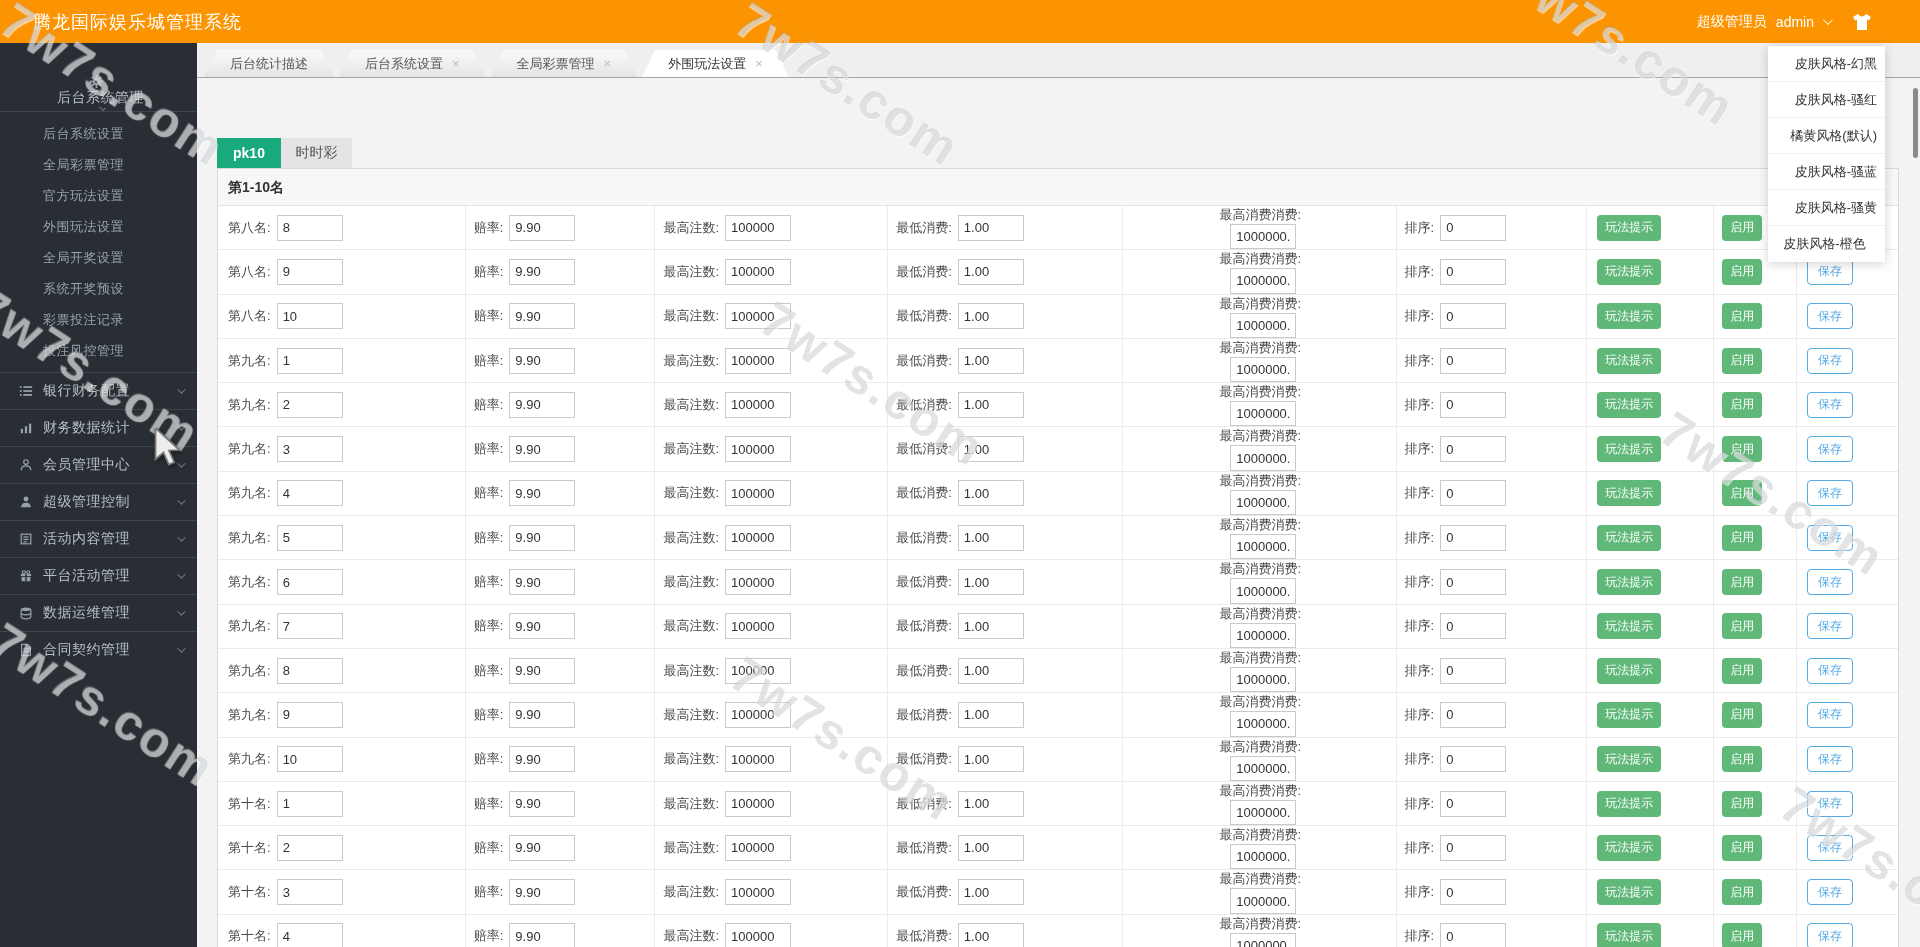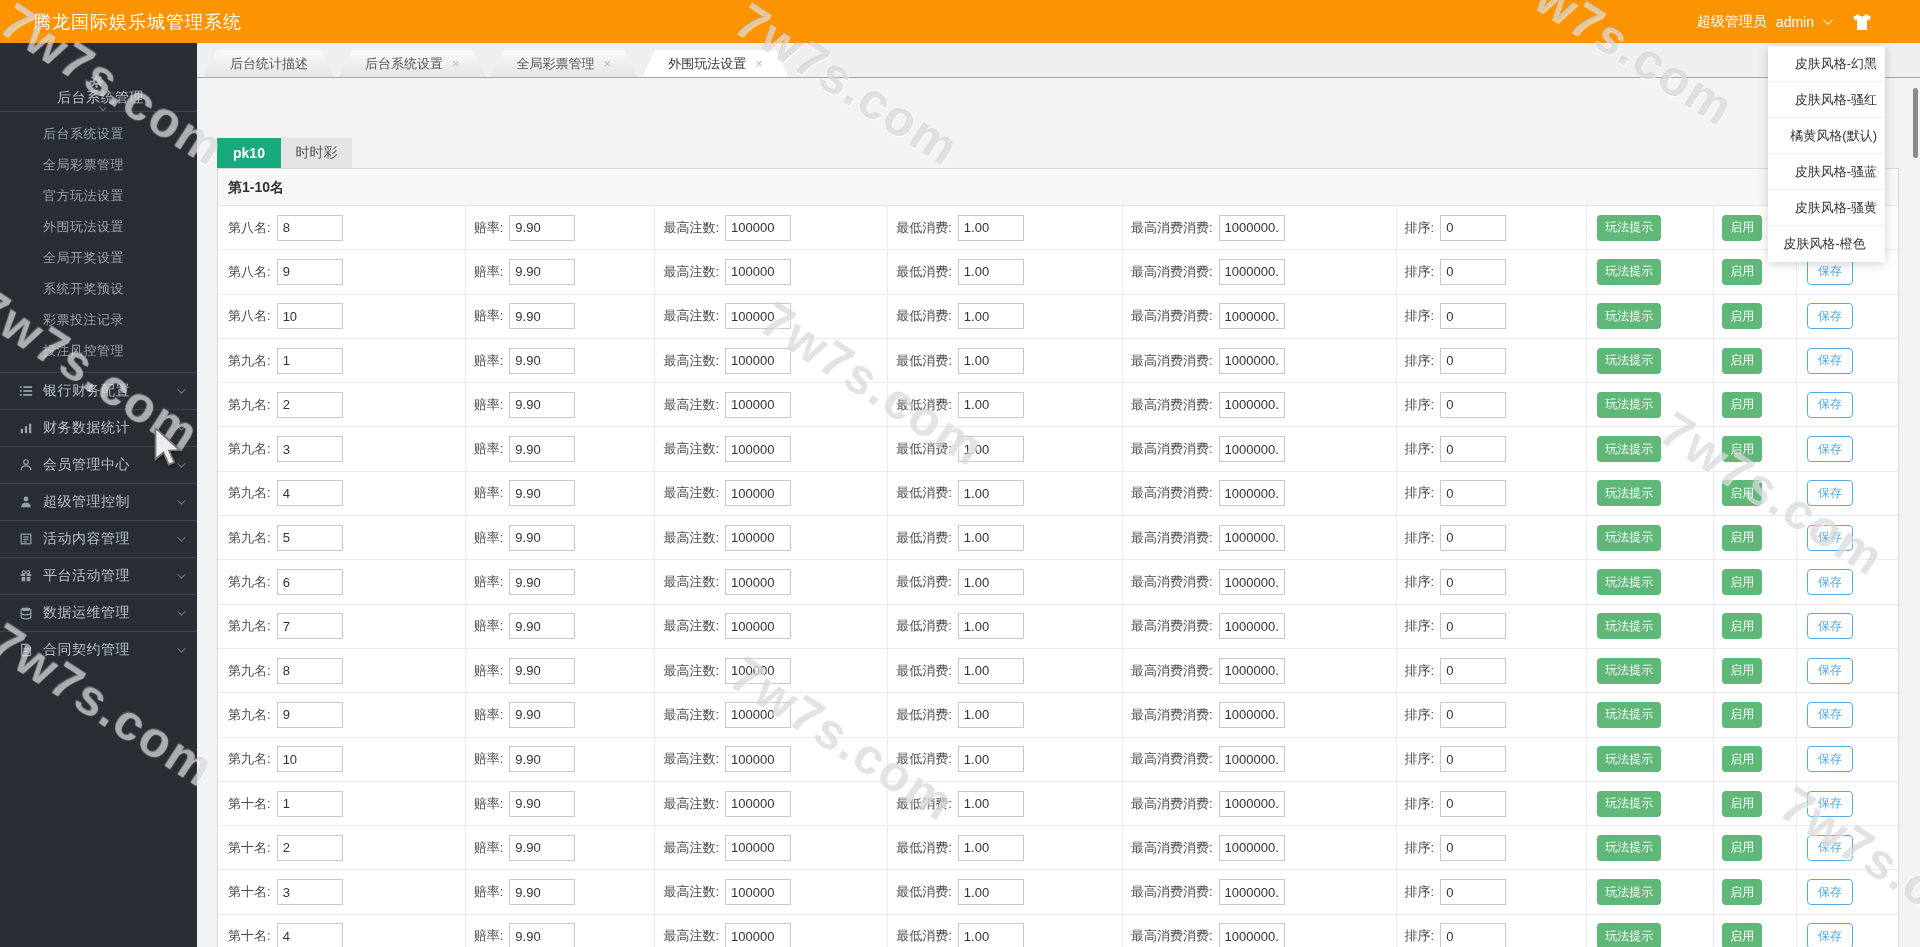--- a/index.html
+++ b/index.html
@@ -54,21 +54,21 @@
            background:#fff; border:1px solid #D9D9D9; }
   .panel-hd { height:37px; line-height:36px; background:#F7F7F7; border-bottom:1px solid #E4E4E4;
               padding-left:10px; font-size:14px; font-weight:bold; color:#333; }
 
   .trow { display:flex; height:44.3px; border-bottom:1px solid #EBEBEB; align-items:stretch; }
   .cell { display:flex; align-items:center; padding-left:8px; border-right:1px solid #EBEBEB; }
   .cell.c1 { width:248px; padding-left:10px; }
   .cell.c2 { width:190px; }
   .cell.c3 { width:233px; }
   .cell.c4 { width:235px; }
-  .cell.c5 { width:274px; }
+  .cell.c5 { width:274px;flex-direction:column; }
   .cell.c6 { width:191px; }
   .cell.c7 { width:127px; padding-left:10px; }
   .cell.c8 { width:83px;  }
   .cell.c9 { width:101px; padding-left:10px; border-right:none; }
   .lbl { font-size:13px; color:#4A4A4A; margin-right:6px; white-space:nowrap; }
   .inp { width:66px; height:26px; border:1px solid #C9C9C9; font-size:13px; color:#333;
          padding:0 5px; background:#fff; font-family:inherit; }
   .btn-green { height:26px; padding:0 8px; background:var(--green-btn,#5FB878); color:#fff;
                border:none; border-radius:4px; font-size:12px; cursor:pointer; font-family:inherit; }
   .btn-save { height:26px; padding:0 10px; background:#fff; border:1px solid var(--save-blue,#57ABE4);

